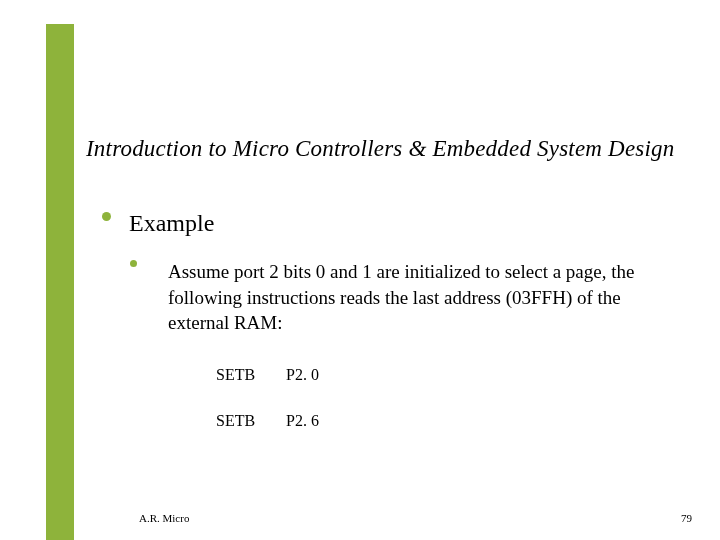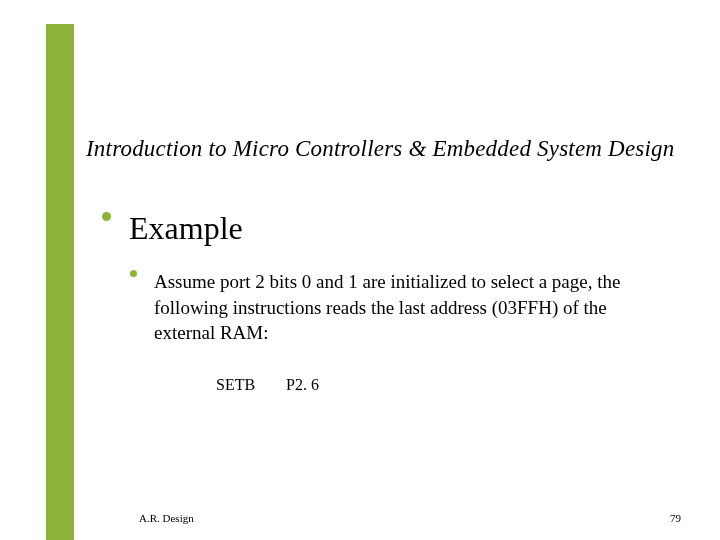--- a/index.html
+++ b/index.html
@@ -40,30 +40,31 @@
   .dot1 {
     width: 9px;
     height: 9px;
     border-radius: 50%;
     background: #8eb33b;
     flex-shrink: 0;
     margin-top: 10px;
     margin-right: 10px;
   }
   .lvl1-text {
-    font-size: 32px;
+    font-size: 24px;
     color: #000;
     text-align: center;
   }
   .bul2 {
     display: flex;
     align-items: flex-start;
     margin-left: 36px;
     margin-top: 4px;
     margin-bottom: 14px;
+    gap: 14px;
   }
   .dot2 {
     width: 7px;
     height: 7px;
     border-radius: 50%;
     background: #8eb33b;
     flex-shrink: 0;
     margin-top: 9px;
     margin-right: 9px;
   }
@@ -86,21 +87,21 @@
   .sub { font-size: 11px; vertical-align: sub; }
   .footer-author {
     position: absolute;
     left: 115px;
     bottom: 24px;
     font-size: 11px;
     color: #000;
   }
   .footer-page {
     position: absolute;
-    right: 47px;
+    right: 36px;
     bottom: 24px;
     font-size: 11px;
     color: #000;
     text-align: center;
   }
 </style>
 </head>
 <body>
 
 <div class="accent-bar"></div>
@@ -113,19 +114,20 @@
     <div class="dot1"></div>
     <div class="lvl1-text">Example</div>
   </div>
 
   <div class="bul2">
     <div class="dot2"></div>
     <div class="lvl2-text">Assume port 2 bits 0 and 1 are initialized to select a page, the following instructions reads the last address (03FFH) of the external RAM:</div>
   </div>
 
   <div class="code-block">
+    <div class="code-line"><span class="mn">SETB</span><span>P2. 0</span></div>
     <div class="code-line"><span class="mn">SETB</span><span>P2. 6</span></div>
   </div>
 
 </div>
 
-<div class="footer-author">A.R. Design</div>
+<div class="footer-author">A.R. Micro</div>
 <div class="footer-page">79</div>
 
 </body></html>

